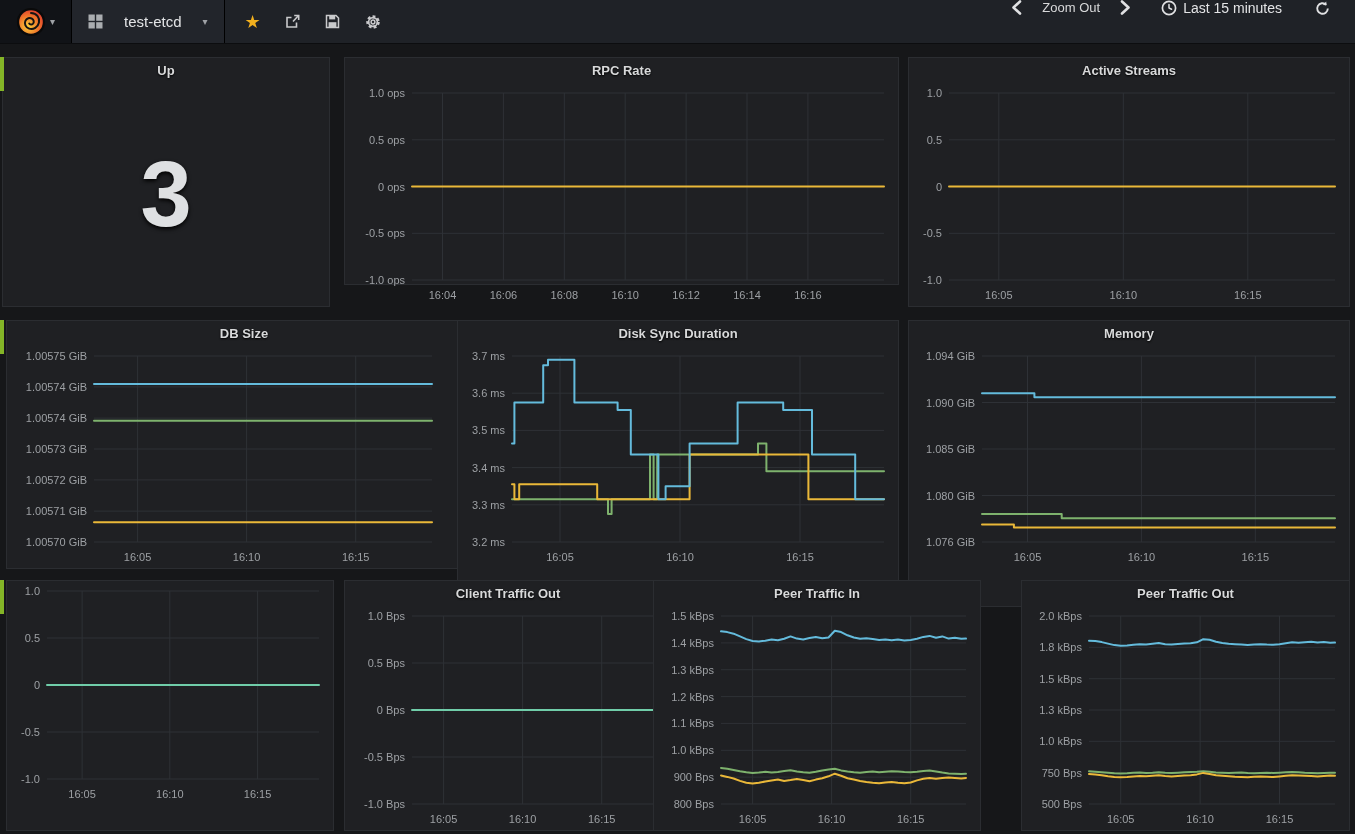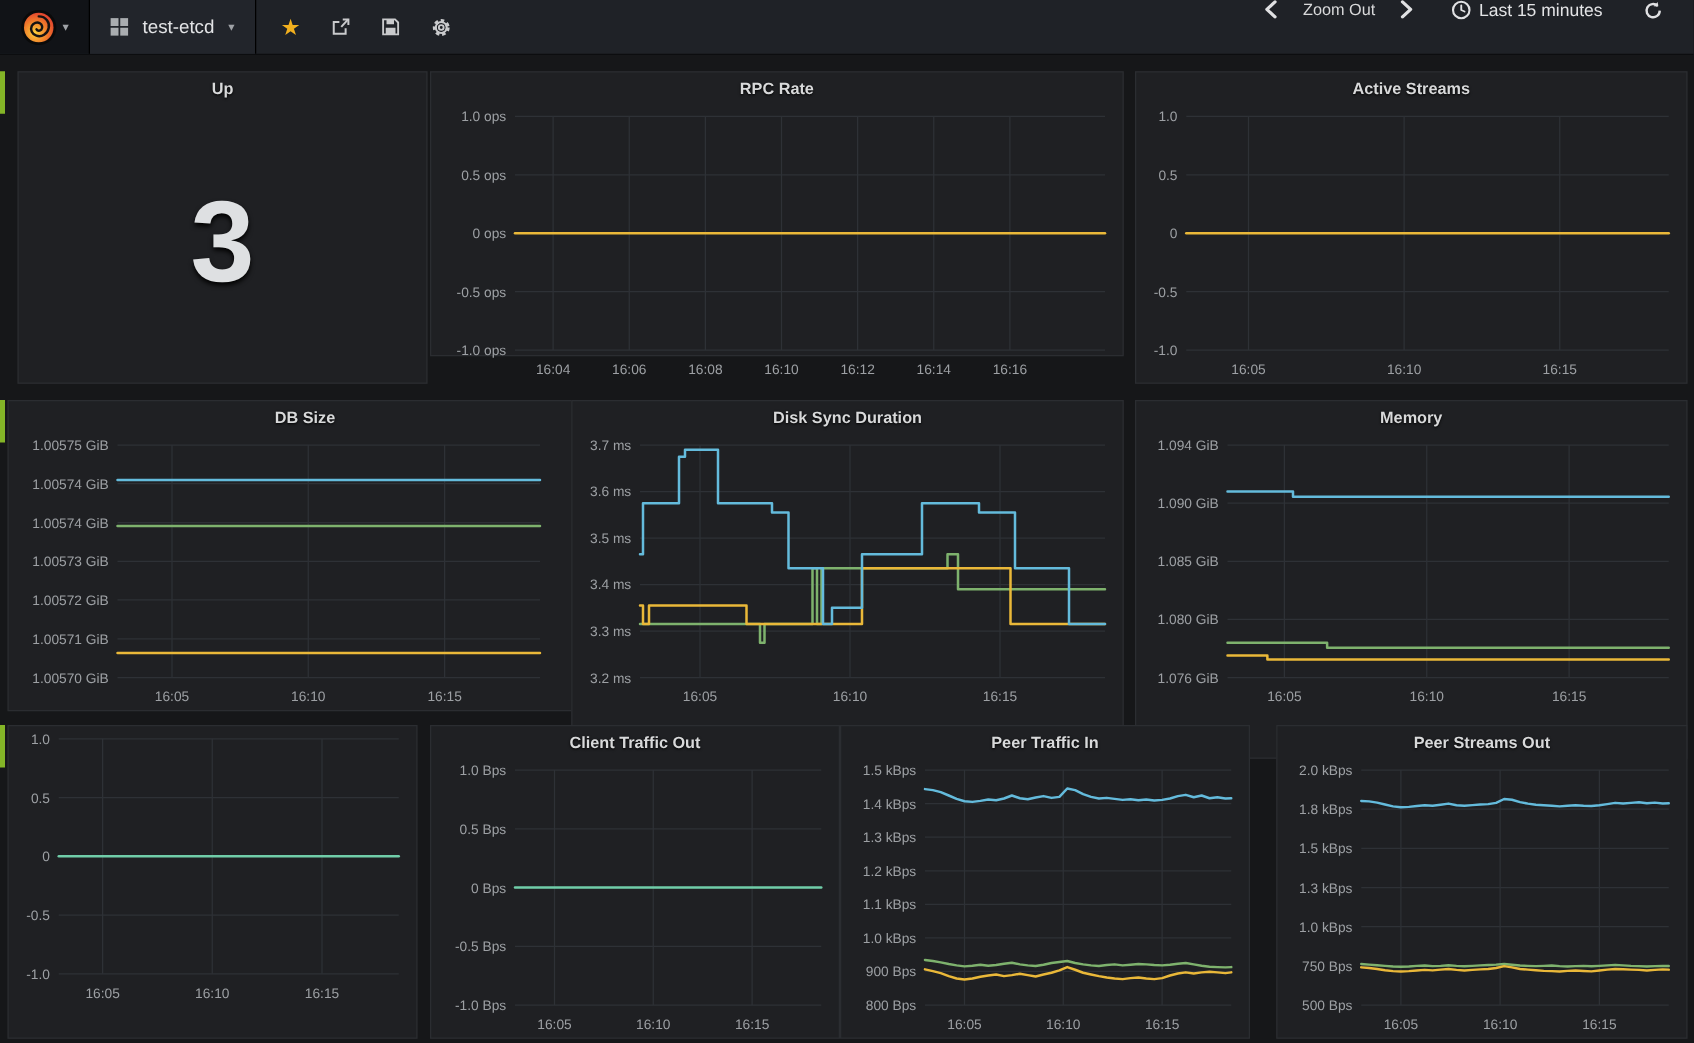--- a/index.html
+++ b/index.html
@@ -4,21 +4,21 @@
 <style>
   html,body{margin:0;padding:0}
   body{width:1355px;height:834px;background:#161719;font-family:"Liberation Sans",sans-serif;
        overflow:hidden;position:relative;color:#d8d9da}
   
   .navbar{position:absolute;top:0;left:0;width:1355px;height:43px;background:#1f2227;
           display:flex;align-items:stretch;border-bottom:1px solid #0c0d0f;z-index:5}
   .logo-block{width:71px;background:#111317;display:flex;align-items:center;justify-content:center;
               gap:4px;border-right:1px solid #000;cursor:pointer}
   .logo-caret{color:#9fa2a6;font-size:10px}
-  .dash-nav{display:flex;align-items:center;gap:11px;padding:0 16px;border-right:1px solid #000;
+  .dash-nav{display:flex;align-items:center;gap:21px;padding:0 16px;border-right:1px solid #000;
             background:#22252b;cursor:pointer}
   .dash-title{font-size:15px;color:#e3e4e6;font-weight:400}
   .nav-actions{display:flex;align-items:center;gap:0;padding:0 8px}
   .nav-btn{width:40px;height:43px;display:flex;align-items:center;justify-content:center;cursor:pointer}
   .star-glyph{color:#f2b01e;font-size:18px;line-height:1}
   .nav-right{margin-left:auto;display:flex;align-items:center;padding-right:14px}
   .tp-btn{display:flex;align-items:flex-start;gap:6px;padding:0 10px;height:43px;cursor:pointer}
   .tp-text{font-size:13px;color:#d8d9da}
   .tr-text{font-size:14px;color:#e3e4e6}
   svg.icon{display:block}
@@ -26,29 +26,29 @@
   .row-handle{position:absolute;left:0;width:4px;height:34px;background:#84b527;cursor:pointer;z-index:3}
   .panel{position:absolute;background:#1f2023;border:1px solid #2b2d31;box-sizing:border-box;
          display:flex;flex-direction:column}
   .panel-title{height:25px;flex:0 0 25px;display:flex;align-items:center;justify-content:center;
                font-size:13px;font-weight:bold;color:#d8d9da;text-shadow:0 1px 2px #000;cursor:pointer}
   .chart{flex:1 1 auto;min-height:0;cursor:crosshair}
   .tick{font-size:11px;fill:#9da0a4;font-family:"Liberation Sans",sans-serif}
   .singlestat{flex:1;display:flex;align-items:center;justify-content:center}
   .singlestat-value{font-size:92px;font-weight:bold;color:#dee0e2;text-shadow:0 2px 4px #000}
   
-  #p-up{left:14px;top:57px;width:328px;height:250px}
+  #p-up{left:2px;top:57px;width:328px;height:250px}
   #p-rpc{left:344px;top:57px;width:555px;height:228px}
   #p-active{left:908px;top:57px;width:442px;height:250px}
   #p-db{left:6px;top:320px;width:476px;height:249px}
   #p-disk{left:457px;top:320px;width:442px;height:300px}
   #p-mem{left:908px;top:320px;width:442px;height:287px}
   #p-cti{left:6px;top:580px;width:328px;height:251px}
   #p-cto{left:344px;top:580px;width:328px;height:251px}
-  #p-pti{left:672px;top:580px;width:328px;height:251px}
+  #p-pti{left:653px;top:580px;width:328px;height:251px}
   #p-pto{left:1021px;top:580px;width:329px;height:251px}
 </style>
 </head>
 <body>
 
 <div class="navbar">
   <div class="logo-block">
     <svg class="icon" width="30" height="30" viewBox="0 0 32 32">
       <defs>
         <radialGradient id="lg" cx="38%" cy="68%" r="75%">
@@ -348,21 +348,21 @@
         <text x="177.6" y="217" text-anchor="middle" class="tick">16:10</text>
         <line x1="256.7" y1="10" x2="256.7" y2="198" stroke="#2e3136"></line>
         <text x="256.7" y="217" text-anchor="middle" class="tick">16:15</text>
         <path d="M67.0 25.3 L73.3 26.1 L79.6 27.7 L86.0 30.4 L92.3 33.1 L98.6 35.0 L104.9 35.5 L111.3 34.7 L117.6 33.6 L123.9 34.2 L130.2 32.8 L136.5 30.4 L142.9 32.6 L149.2 33.4 L155.5 32.0 L161.8 30.9 L168.2 32.3 L174.5 31.5 L180.8 24.8 L187.1 26.1 L193.5 29.3 L199.8 31.5 L206.1 32.8 L212.4 32.3 L218.7 33.1 L225.1 33.9 L231.4 33.4 L237.7 34.2 L244.0 33.6 L250.4 34.4 L256.7 33.9 L263.0 32.8 L269.3 30.9 L275.6 29.9 L282.0 31.8 L288.3 30.4 L294.6 32.6 L300.9 31.8 L307.3 32.8 L312.0 32.6" fill="none" stroke="#64bbdc" stroke-width="2" stroke-linejoin="round" stroke-linecap="round"></path>
         <path d="M67.0 162.0 L73.3 162.8 L79.6 163.9 L86.0 165.2 L92.3 166.3 L98.6 167.1 L104.9 166.6 L111.3 165.8 L117.6 166.6 L123.9 166.0 L130.2 165.0 L136.5 164.2 L142.9 165.5 L149.2 166.3 L155.5 166.8 L161.8 165.8 L168.2 164.4 L174.5 163.6 L180.8 162.8 L187.1 164.4 L193.5 165.5 L199.8 166.3 L206.1 166.8 L212.4 166.0 L218.7 165.5 L225.1 166.3 L231.4 165.8 L237.7 165.2 L244.0 165.5 L250.4 166.0 L256.7 166.3 L263.0 165.8 L269.3 165.0 L275.6 164.4 L282.0 165.5 L288.3 166.6 L294.6 167.4 L300.9 167.7 L307.3 167.9 L312.0 167.7" fill="none" stroke="#7eb26d" stroke-width="2" stroke-linejoin="round" stroke-linecap="round"></path>
         <path d="M67.0 169.5 L73.3 170.9 L79.6 172.5 L86.0 174.9 L92.3 176.8 L98.6 177.6 L104.9 176.8 L111.3 175.4 L117.6 174.4 L123.9 173.6 L130.2 174.9 L136.5 174.1 L142.9 173.0 L149.2 174.1 L155.5 175.2 L161.8 173.6 L168.2 172.2 L174.5 170.3 L180.8 167.7 L187.1 169.8 L193.5 172.2 L199.8 173.6 L206.1 174.9 L212.4 176.0 L218.7 176.8 L225.1 177.3 L231.4 176.5 L237.7 176.0 L244.0 176.8 L250.4 177.3 L256.7 176.5 L263.0 174.4 L269.3 172.8 L275.6 171.9 L282.0 172.8 L288.3 171.9 L294.6 171.4 L300.9 171.9 L307.3 172.5 L312.0 171.9" fill="none" stroke="#eab839" stroke-width="2" stroke-linejoin="round" stroke-linecap="round"></path>
       </svg></div>
 </div>
 
 <div class="panel" id="p-pto">
-  <div class="panel-title">Peer Streams Out</div>
+  <div class="panel-title">Peer Traffic Out</div>
   <div class="chart"><svg width="327" height="224" viewBox="0 0 327 224">
         <line x1="67" y1="10.0" x2="313" y2="10.0" stroke="#2e3136"></line>
         <text x="60" y="14" text-anchor="end" class="tick">2.0 kBps</text>
         <line x1="67" y1="41.3" x2="313" y2="41.3" stroke="#2e3136"></line>
         <text x="60" y="45.3" text-anchor="end" class="tick">1.8 kBps</text>
         <line x1="67" y1="72.7" x2="313" y2="72.7" stroke="#2e3136"></line>
         <text x="60" y="76.7" text-anchor="end" class="tick">1.5 kBps</text>
         <line x1="67" y1="104.0" x2="313" y2="104.0" stroke="#2e3136"></line>
         <text x="60" y="108" text-anchor="end" class="tick">1.3 kBps</text>
         <line x1="67" y1="135.3" x2="313" y2="135.3" stroke="#2e3136"></line>

